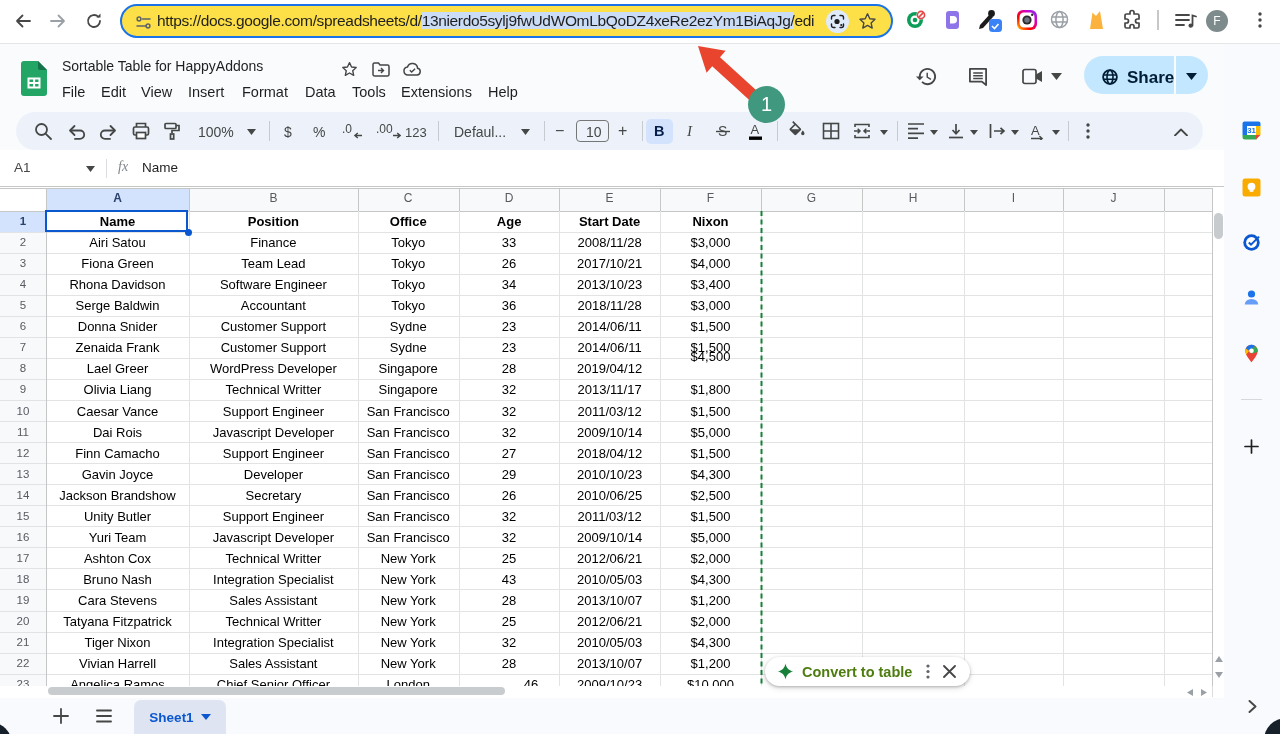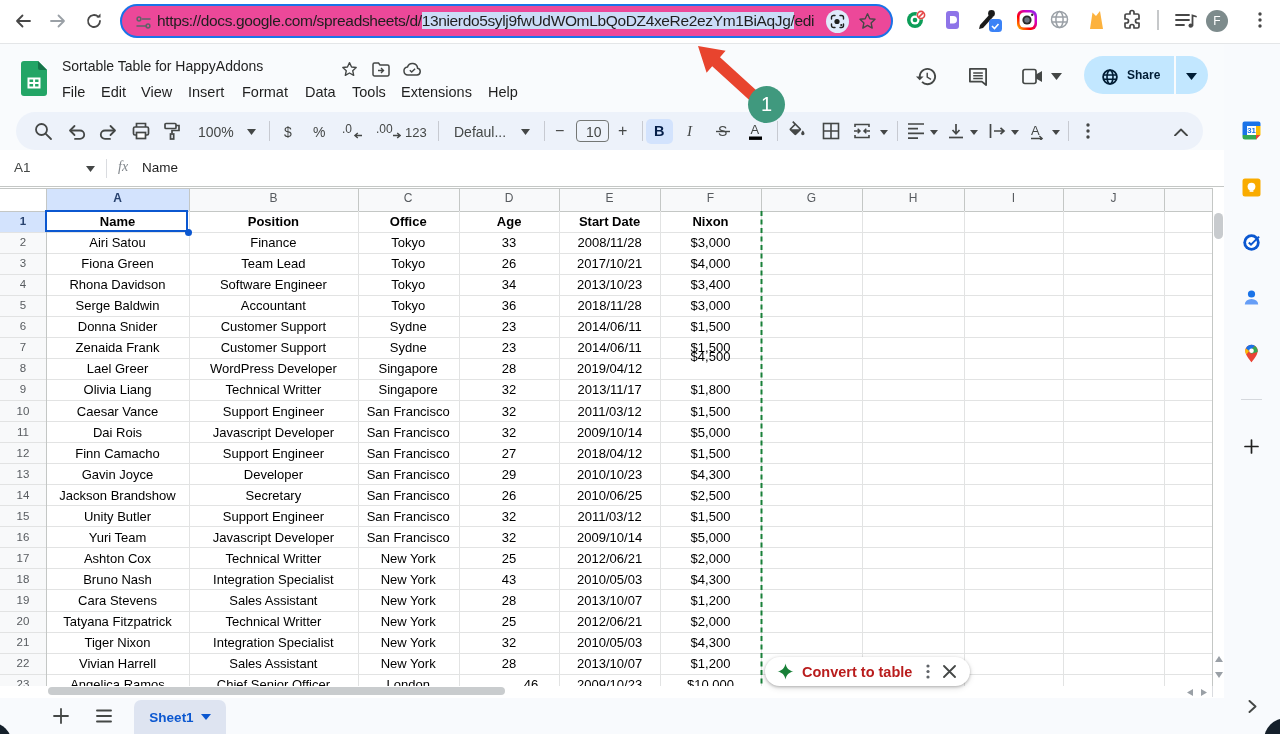--- a/index.html
+++ b/index.html
@@ -1,21 +1,21 @@
 <!DOCTYPE html>
 <html><head><meta charset="utf-8"><style>
 *{margin:0;padding:0;box-sizing:border-box}
 html,body{width:1280px;height:734px;overflow:hidden;font-family:"Liberation Sans",sans-serif;background:#fff}
 .abs{position:absolute}
 .hl{position:absolute;height:1px}
 .vl{position:absolute;width:1px}
 
 #chrome{position:absolute;left:0;top:0;width:1280px;height:44px;background:#fff;border-bottom:1px solid #e4e6e8}
 .navic{position:absolute;top:7px;width:28px;height:28px;display:flex;align-items:center;justify-content:center}
-#urlbar{position:absolute;left:120px;top:4px;width:773px;height:34px;border:2px solid #1a73e8;border-radius:17px;background:#ec4899;display:flex;align-items:center;overflow:hidden}
+#urlbar{position:absolute;left:120px;top:4px;width:773px;height:34px;border:2px solid #1a73e8;border-radius:17px;background:#fde047;display:flex;align-items:center;overflow:hidden}
 #urltxt{position:absolute;left:35px;top:0;height:30px;line-height:30px;font-size:15.5px;color:#1f1f1f;white-space:nowrap;letter-spacing:-0.35px}
 #urltxt .sel{background:#cbdcf7}
 
 #apparea{position:absolute;left:0;top:44px;width:1280px;height:690px;background:#f9fbfd}
 #title{position:absolute;left:62px;top:14px;font-size:14px;color:#1f1f1f}
 .menu{position:absolute;top:40px;font-size:14.5px;color:#1f1f1f}
 
 #toolbar{position:absolute;left:16px;top:112px;width:1187px;height:38px;background:#edf2fa;border-radius:19px}
 .ti{position:absolute;display:flex;align-items:center;justify-content:center;color:#444746}
 .tdiv{position:absolute;top:121px;width:1px;height:20px;background:#c7cad1}
@@ -36,21 +36,21 @@
 #hsb{position:absolute;left:48px;top:687px;width:457px;height:8px;background:#c9ccce;border-radius:4px}
 
 #btmbar{position:absolute;left:0;top:698px;width:1280px;height:36px;background:#f8fafd}
 #sheettab{position:absolute;left:134px;top:700px;width:92px;height:34px;background:#dee4f1;border-radius:7px 7px 0 0;display:flex;align-items:center;justify-content:center;gap:7px}
 #sheettab span{font-size:13.5px;font-weight:bold;color:#0b57d0}
 
 #sidepanel{position:absolute;left:1224px;top:44px;width:56px;height:654px;background:#f8fafd}
 .spi{position:absolute;left:1242px;width:19px;height:19px}
 
 #convert{position:absolute;left:765px;top:657px;width:205px;height:29px;background:#fff;border-radius:15px;box-shadow:0 1px 3px rgba(0,0,0,.25),0 2px 6px rgba(0,0,0,.12);display:flex;align-items:center}
-#convert .txt{font-size:14.5px;font-weight:bold;color:#b91c1c;margin-left:8px}
+#convert .txt{font-size:14.5px;font-weight:bold;color:#4d7c0f;margin-left:8px}
 
 #anncircle{position:absolute;left:748px;top:86px;width:37px;height:37px;border-radius:50%;background:#40997e;color:#fff;font-size:20px;display:flex;align-items:center;justify-content:center;z-index:50}
 svg{display:block}
 .ext{position:absolute;top:9px}
 </style></head><body>
 
 <div id="chrome">
   <div class="navic" style="left:9px">
       <svg width="18" height="18" viewBox="0 0 18 18">
         <path d="M16 9H3M8.5 3.5L3 9l5.5 5.5" stroke="#474747" stroke-width="1.8" fill="none" stroke-linecap="round" stroke-linejoin="round"></path>
@@ -216,21 +216,21 @@
       <path d="M0 0h11L5.5 7z" fill="#444746"></path>
     </svg>
 
   <div style="position:absolute;left:1084px;top:12px;width:124px;height:38px;border-radius:19px;background:#c2e7ff"></div>
   <div style="position:absolute;left:1174px;top:12px;width:1.5px;height:38px;background:#f9fbfd"></div>
   <svg style="position:absolute;left:1102px;top:25px" width="16" height="16" viewBox="0 0 16 16">
       <circle cx="8" cy="8" r="6.9" stroke="#001d35" stroke-width="1.8" fill="none"></circle>
       <path d="M1.5 6h13M1.5 10.2h13" stroke="#001d35" stroke-width="1.6"></path>
       <ellipse cx="8" cy="8" rx="3" ry="6.9" stroke="#001d35" stroke-width="1.6" fill="none"></ellipse>
     </svg>
-  <div style="position:absolute;left:1127px;top:24px;font-size:12px;font-weight:bold;color:#001d35">Share</div>
+  <div style="position:absolute;left:1127px;top:24px;font-size:17px;font-weight:bold;color:#001d35">Share</div>
   <svg style="position:absolute;left:1186px;top:29px" width="11" height="7" viewBox="0 0 11 7">
       <path d="M0 0h11L5.5 7z" fill="#001d35"></path>
     </svg>
 
   <div style="position:absolute;left:1227px;top:14px;width:34px;height:34px;border-radius:50%;background:#8a9496;color:#fff;font-size:17px;display:flex;align-items:center;justify-content:center">F</div>
 
 </div>
 
 <div id="toolbar"></div>
 <div class="ti" style="left:33.0px;top:121.0px;width:20px;height:20px">

